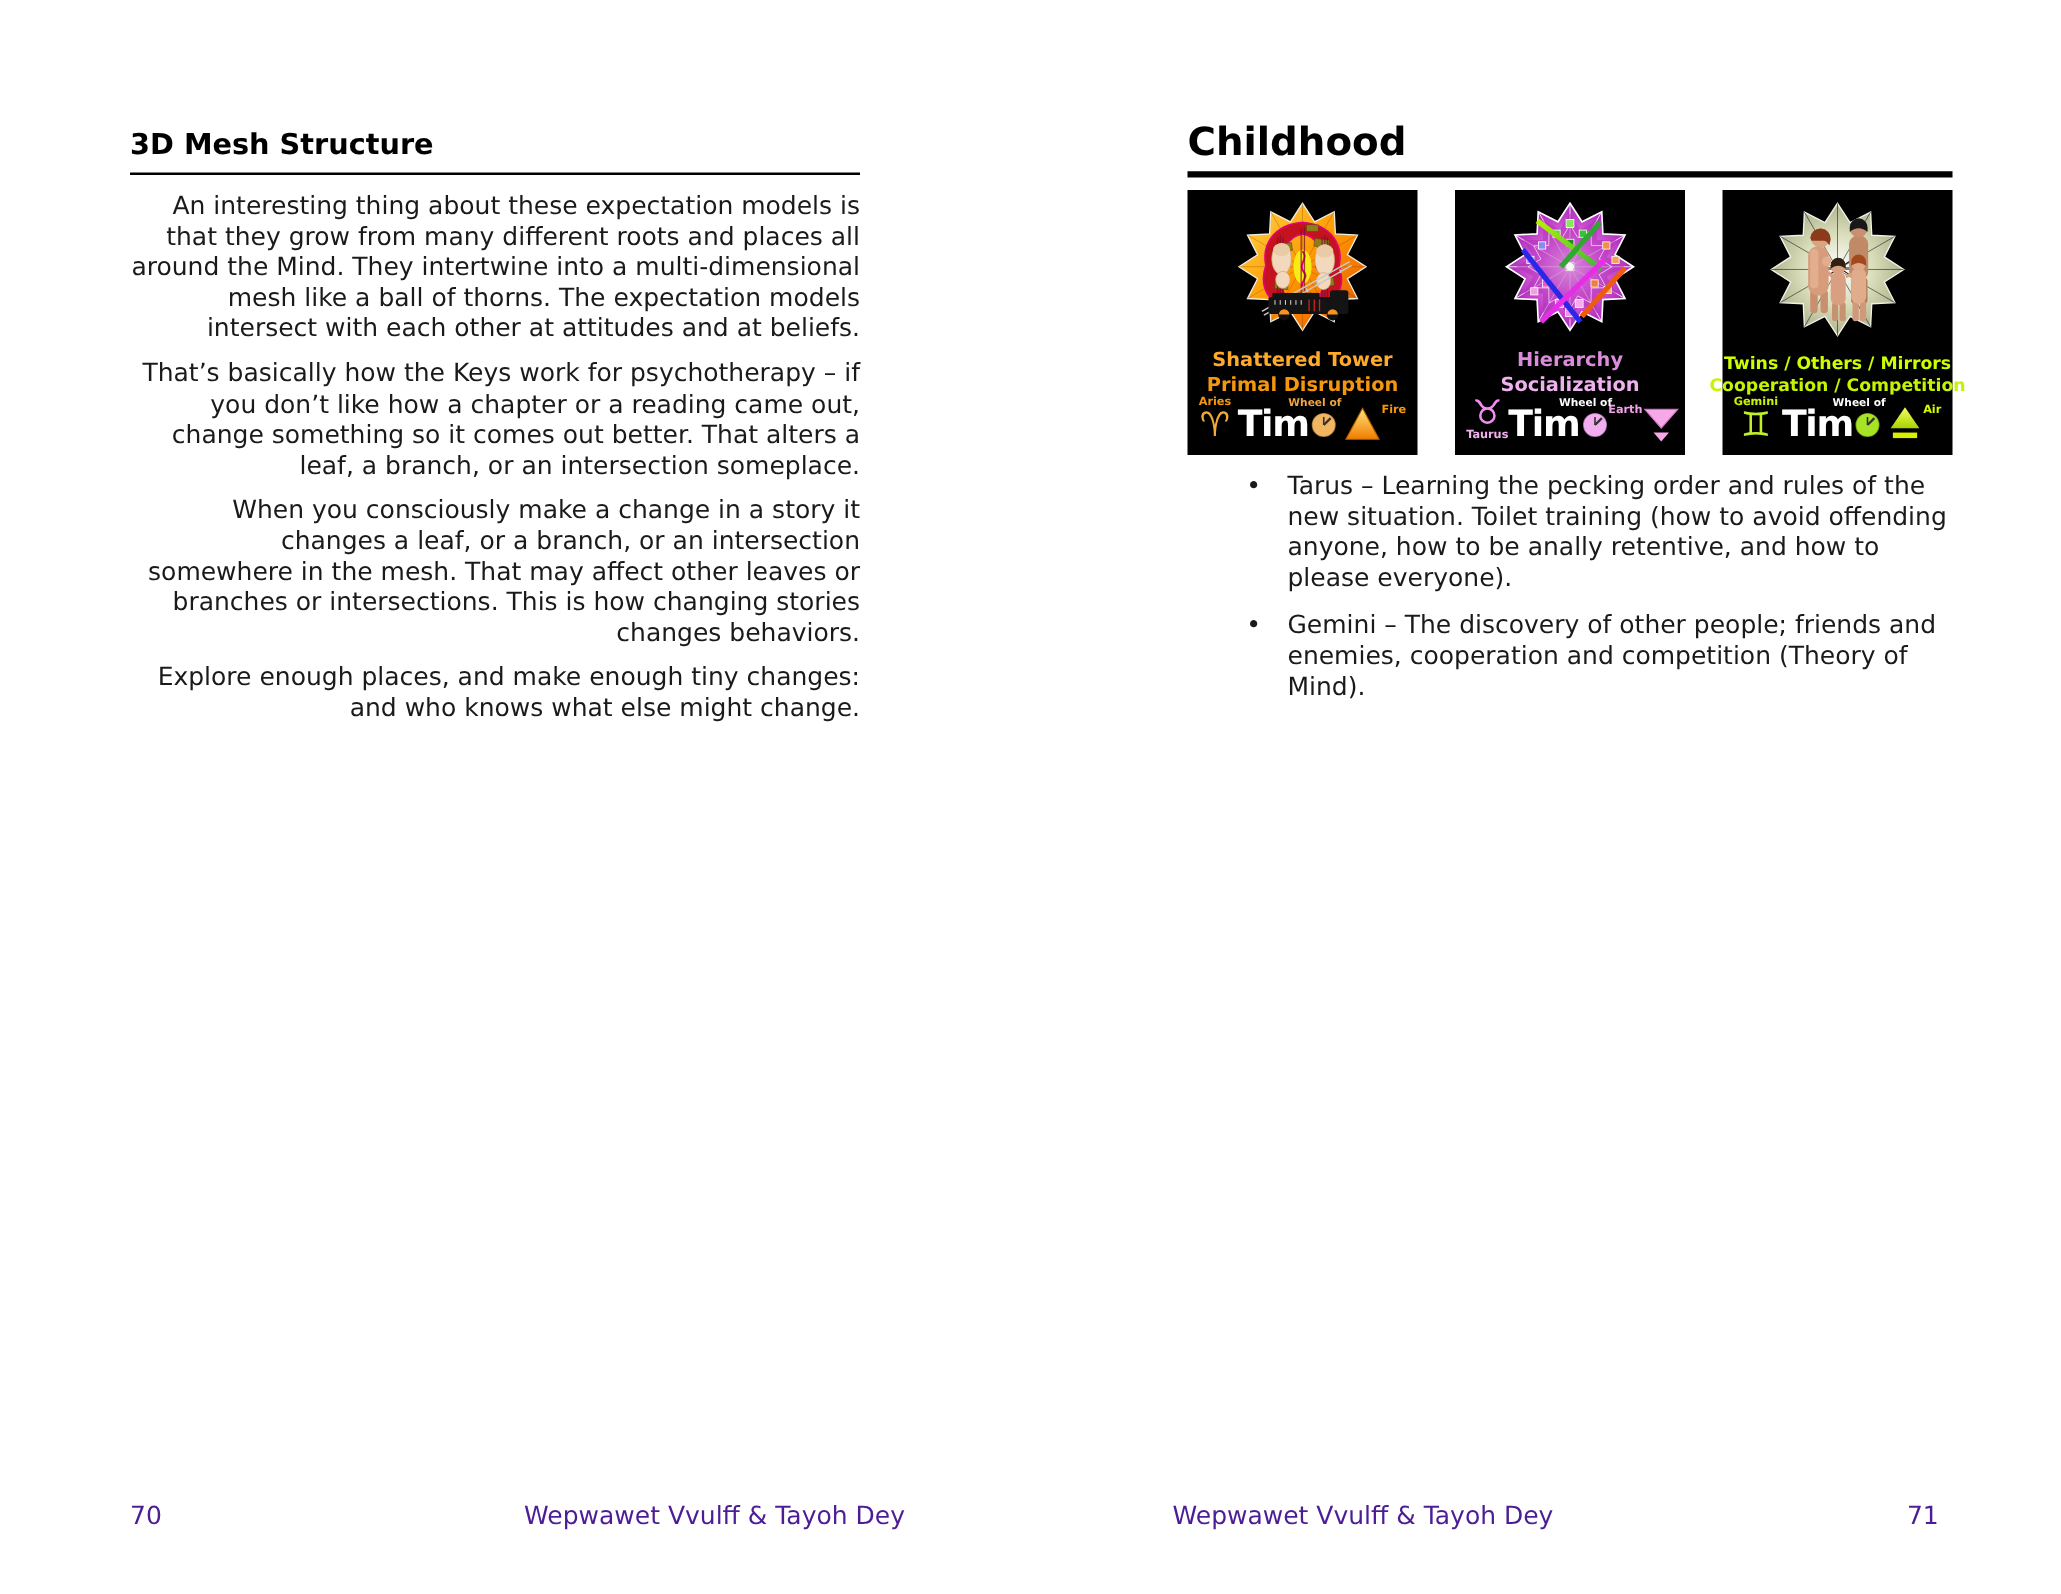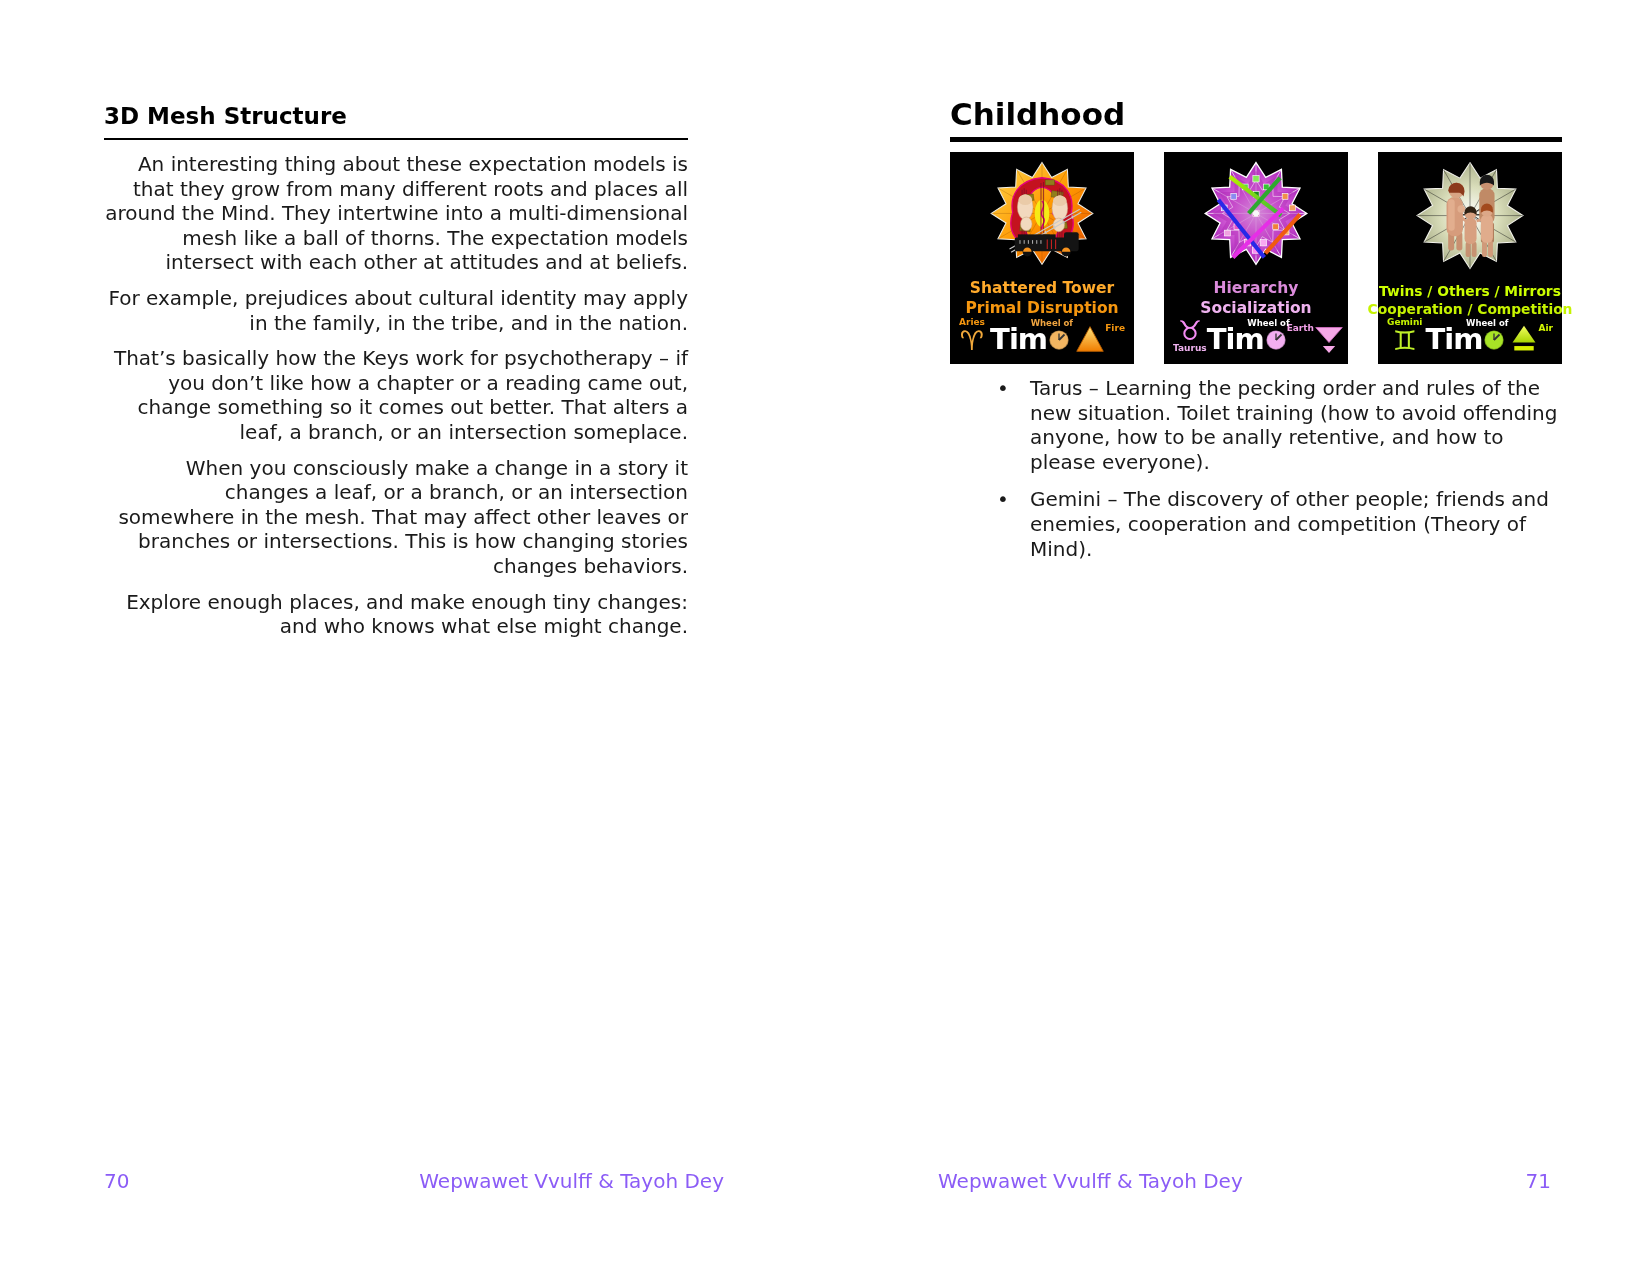--- a/index.html
+++ b/index.html
@@ -58,33 +58,32 @@
   .elem .lbl { font-size:9px; font-weight:700; color:var(--element-label); line-height:1.1; }
   .elem svg { width:30px; height:30px; }
 
   .intro { margin-top:46px; font-size:20px; line-height:24.6px; }
 
   ul.seg { list-style:none; margin-top:12px; }
   ul.seg li { position:relative; padding-left:80px; margin-bottom:13px; font-size:20px; line-height:24.6px; }
   ul.seg li::before { content:"•"; position:absolute; left:47px; top:0; font-size:20px; }
 
   
-  .footer { position:absolute; top:1169px; display:flex; justify-content:space-between; font-size:20px; color:#8b5cf6; }
+  .footer { position:absolute; top:1200px; display:flex; justify-content:space-between; font-size:20px; color:#4c1d95; }
   .footer-left  { left:104px; width:620px; }
   .footer-right { left:938px; width:613px; }
 </style>
 </head>
 <body>
 
 <div class="spread">
 
   <div class="left-col">
     <h2>3D Mesh Structure</h2>
     <p class="body-par">An interesting thing about these expectation models is that they grow from many different roots and places all around the Mind. They intertwine into a multi-dimensional mesh like a ball of thorns. The expectation models intersect with each other at attitudes and at beliefs.</p>
-    <p class="body-par">For example, prejudices about cultural identity may apply in the family, in the tribe, and in the nation.</p>
     <p class="body-par">That’s basically how the Keys work for psychotherapy – if you don’t like how a chapter or a reading came out, change something so it comes out better. That alters a leaf, a branch, or an intersection someplace.</p>
     <p class="body-par">When you consciously make a change in a story it changes a leaf, or a branch, or an intersection somewhere in the mesh. That may affect other leaves or branches or intersections. This is how changing stories changes behaviors.</p>
     <p class="body-par">Explore enough places, and make enough tiny changes: and who knows what else might change.</p>
   </div>
 
   <div class="right-col">
     <h2>Childhood</h2>
 
     <div class="cards">
 

